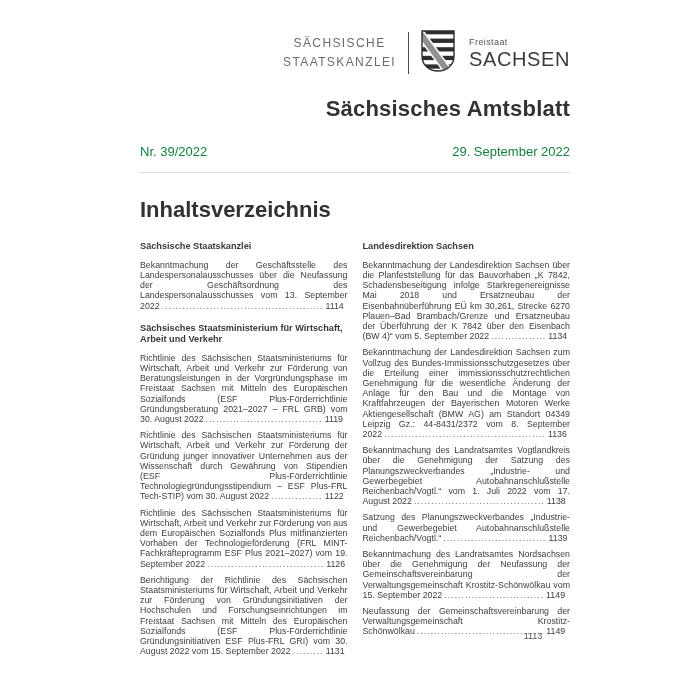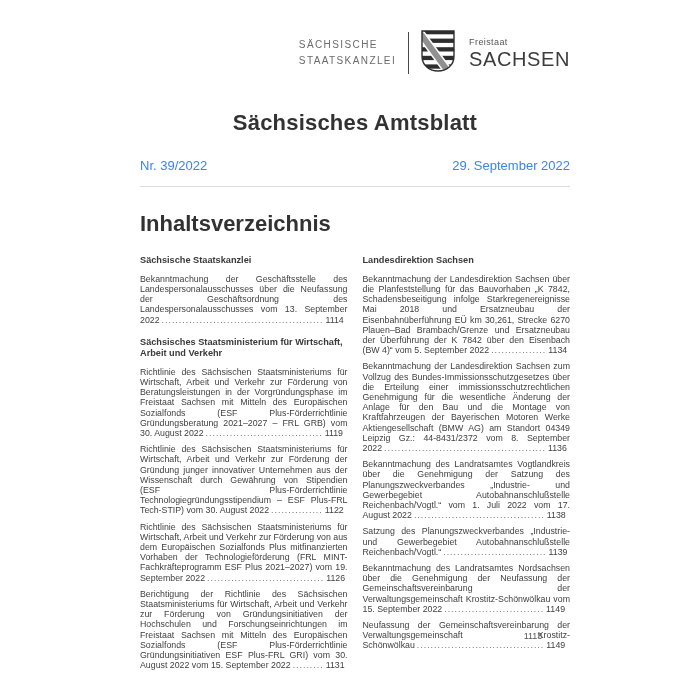--- a/index.html
+++ b/index.html
@@ -5,30 +5,30 @@
   html,body { margin:0; padding:0; background:#ffffff; }
   body { font-family:"Liberation Sans", sans-serif; }
   .page {
     position:relative; width:700px; height:700px; background:#ffffff;
     color:#3d3d3d; overflow:hidden; margin:0 auto;
   }
   .content { position:absolute; left:140px; top:0; width:430px; }
 
   
   .masthead { display:flex; justify-content:flex-end; align-items:center; margin-top:30px; gap:9px; }
-  .agency { text-align:left; font-size:10px; letter-spacing:1.4px; color:#6b6b6b; line-height:1.6; }
+  .agency { text-align:center; font-size:12px; letter-spacing:1.4px; color:#6b6b6b; line-height:1.6; }
   .masthead-divider { width:1px; height:42px; background:#4a4a4a; margin:0 3px; }
   .state { display:flex; align-items:center; gap:14px; }
   .state-text { line-height:1; }
   .freistaat { font-size:9px; color:#555; letter-spacing:0.4px; margin-bottom:2px; }
   .sachsen { font-size:20px; color:#3c3c3c; letter-spacing:0.6px; }
 
   
-  .doc-title { text-align:center; font-size:22px; font-weight:bold; color:#323232; margin-top:34px; letter-spacing:0.2px; }
-  .issue-row { display:flex; justify-content:space-between; font-size:13px; color:#3b82f6; margin-top:22px; padding-bottom:13px; border-bottom:1px solid #dcdcdc; }
+  .doc-title { text-align:right; font-size:22px; font-weight:bold; color:#323232; margin-top:20px; letter-spacing:0.2px; }
+  .issue-row { display:flex; justify-content:space-between; font-size:13px; color:#15803d; margin-top:22px; padding-bottom:13px; border-bottom:1px solid #dcdcdc; }
   .toc-title { font-size:22px; font-weight:bold; color:#323232; margin-top:24px; }
 
   
   .columns { display:flex; gap:15px; margin-top:12px; align-items:flex-start; }
   .col { flex:1; min-width:0; }
   .sec-heading { font-size:9.2px; font-weight:bold; color:#3a3a3a; line-height:1.25; margin:12px 0 7px 0; }
   .sec-heading:first-child { margin-top:0; }
   .toc-entry { font-size:8.8px; line-height:1.16; text-align:justify; color:#404040; margin:0 0 6px 0; }
   .entry-tail { white-space:nowrap; }
   .leader-dots { color:#6e6e6e; letter-spacing:1px; margin-left:2px; }

